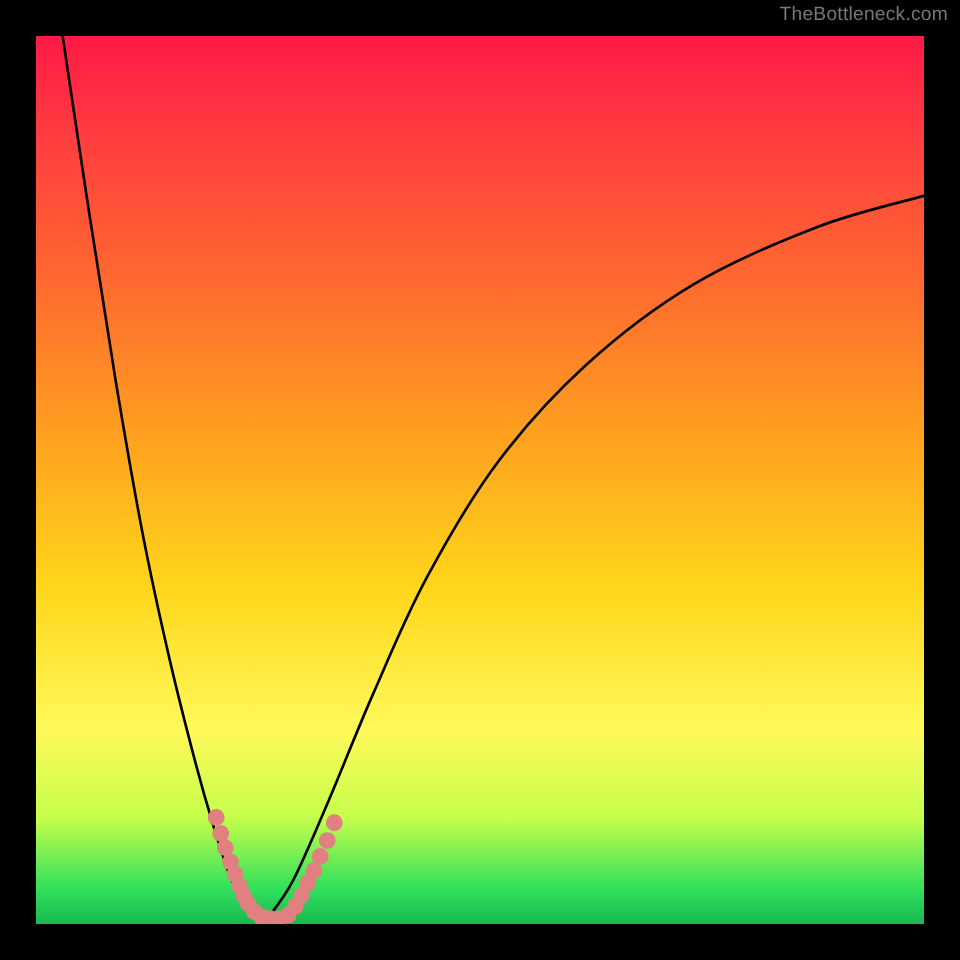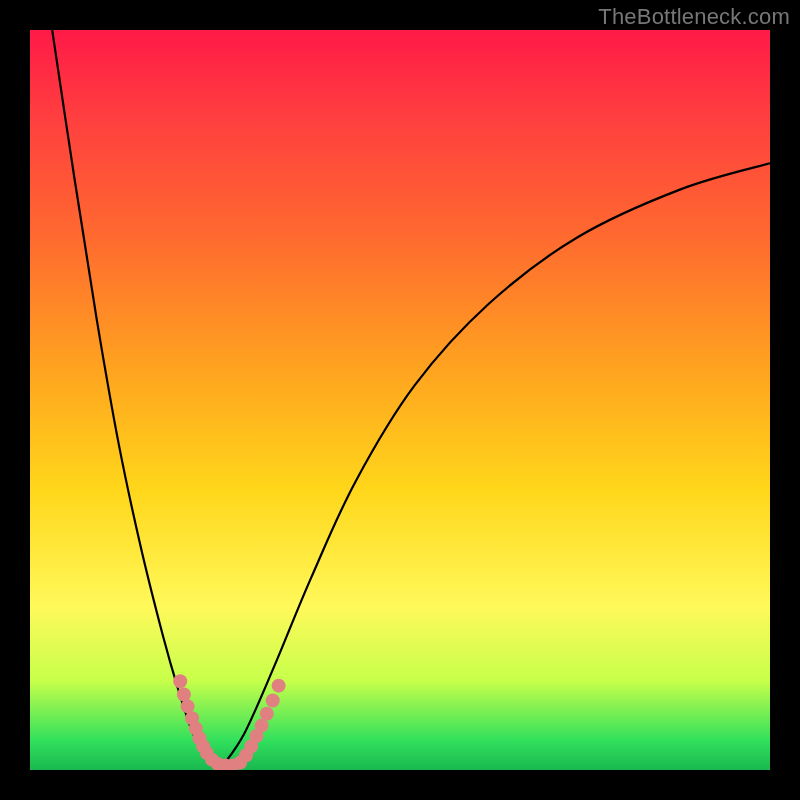--- a/index.html
+++ b/index.html
@@ -36,21 +36,21 @@
       #c6ff4a 88%,
       #32e05c 96%,
       #18b84f 100%
     );
   }
   .watermark {
     position: absolute;
     top: 4px;
     right: 10px;
     color: #777;
-    font-size: 22px;
+    font-size: 16px;
     font-weight: 500;
     letter-spacing: 0.2px;
     user-select: none;
   }
   svg.curve {
     position: absolute;
     left: 0;
     top: 0;
     width: 740px;
     height: 740px;

